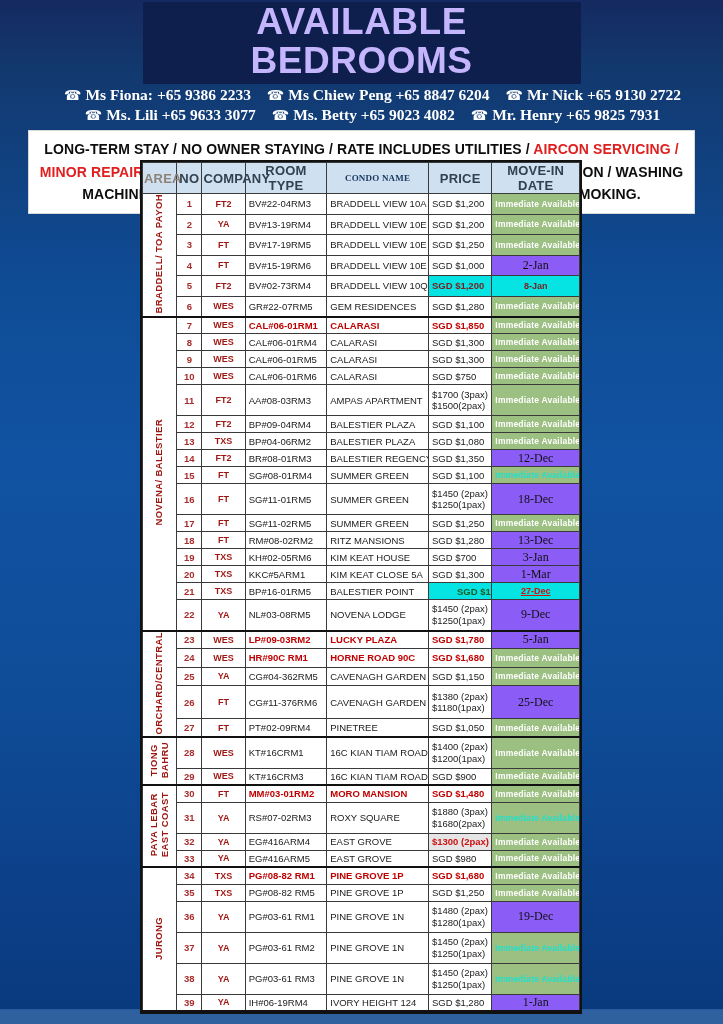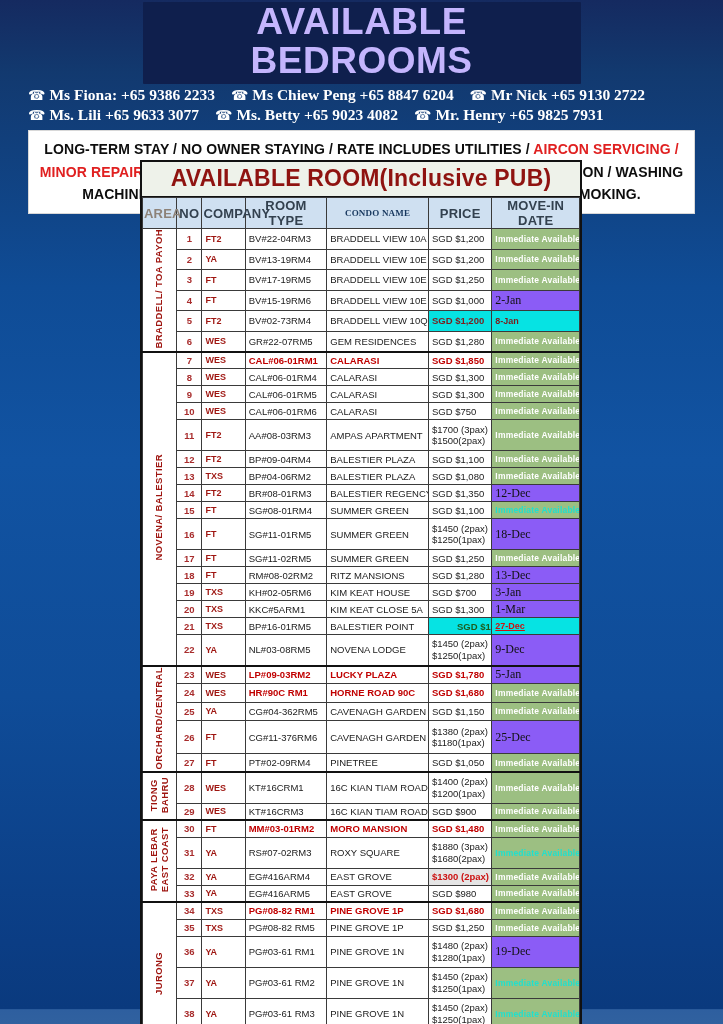--- a/index.html
+++ b/index.html
@@ -10,21 +10,21 @@
       #152a60 0%, #12396f 7%,
       #0f4c96 28%, #1153a2 45%,
       #0f4c98 68%, #0b3d84 92%,
       #0a3a7e 98.5%, #2e5f9f 98.6%, #30619f 100%);
   }
   
   .title-band{width:438px;margin:0 auto;margin-top:2px;background:#0f1f4d;
     padding:1px 0 3px;border-radius:1px;}
   .page-title{color:#c4b5fd;font-size:37px;font-weight:bold;text-align:center;
     letter-spacing:.5px;line-height:1.05;font-family:"Liberation Sans",sans-serif;}
-  .contact-line{color:#ffffff;text-align:left;font-family:"Liberation Serif",serif;
+  .contact-line{color:#ffffff;text-align:center;font-family:"Liberation Serif",serif;
     font-weight:bold;font-size:15.5px;line-height:1.18;margin-top:2px;white-space:nowrap;padding-left:22px;}
   .contact{margin:0 6px;}
   .phone-glyph{font-family:"DejaVu Sans",sans-serif;font-size:14px;margin-right:4px;}
   
   .notice{margin:6px 28px 0;background:#ffffff;border:1px solid #d8d8d8;
     padding:7px 10px 8px;text-align:center;color:#0d0d0d;font-weight:bold;
     font-size:14px;line-height:1.6;letter-spacing:.1px;}
   .notice .hl{color:#e02020;}
   
   .room-table-wrap{position:absolute;left:140px;top:160px;width:438px;
@@ -41,27 +41,27 @@
   th.th-condo{font-family:"Liberation Serif",serif;color:#17375e;font-size:9px;}
   td{border:1px solid #3a3a3a;font-size:9.5px;color:#1a1a1a;padding:0 3px;
     overflow:hidden;white-space:nowrap;}
   tr.r-single{height:17px;} tr.r-double{height:31px;}
   td.area-cell{background:#fff;text-align:center;vertical-align:middle;
     border-bottom:2px solid #111;padding:0;}
   .area-text{writing-mode:vertical-rl;transform:rotate(180deg);
     font-weight:bold;color:#9e1510;font-size:9.5px;letter-spacing:.4px;
     line-height:1.15;white-space:pre-line;display:inline-block;}
   td.no-cell{color:#a82c2c;font-weight:bold;text-align:center;}
-  td.co-cell{color:#9e1510;font-weight:bold;text-align:left;font-size:9px;}
+  td.co-cell{color:#9e1510;font-weight:bold;text-align:center;font-size:9px;}
   td.price-cell div{line-height:1.2;}
   td.hot{color:#c00000;font-weight:bold;}
   td.p-cydr{background:#06e3e3;color:#7b1d1d;font-weight:bold;}
   td.p-cydk{background:#06e3e3;color:#1b5e20;font-weight:bold;padding-left:28px;}
   td.p-cyred{background:#e5e5e5;color:#cc1111;font-weight:bold;}
-  td.move-cell{text-align:left;font-size:8.5px;}
+  td.move-cell{text-align:center;font-size:8.5px;}
   td.m-ia{background:#9cbf82;color:#ffffff;font-weight:bold;letter-spacing:.2px;}
   td.m-iac{background:#9cbf82;color:#21e0cd;font-weight:bold;letter-spacing:.2px;}
   td.m-date{background:#8b5cf6;color:#111;font-size:12px;font-family:Liberation Serif, serif;}
   td.m-cydr{background:#06e3e3;color:#7b1d1d;font-weight:bold;font-size:9px;}
   td.m-cyred{background:#06e3e3;color:#cc1111;font-weight:bold;font-size:9px;text-decoration:underline;}
   tr.area-end td{border-bottom:2px solid #111;}
 </style>
 </head>
 <body>
 
@@ -78,21 +78,20 @@
   <span class="contact"><span class="phone-glyph">☎</span><span>Ms. Lili</span> <span>+65 9633 3077</span></span>
   <span class="contact"><span class="phone-glyph">☎</span><span>Ms. Betty</span> <span>+65 9023 4082</span></span>
   <span class="contact"><span class="phone-glyph">☎</span><span>Mr. Henry</span> <span>+65 9825 7931</span></span>
 </div>
 
 <div class="notice">
   <span>LONG-TERM STAY / NO OWNER STAYING / RATE INCLUDES UTILITIES / </span><span class="hl">AIRCON SERVICING / MINOR REPAIR /</span><span> WIFI / FURNISHED ROOM WITH BED, WARDROBE, FAN &amp; AIRCON / WASHING MACHINE / FRIDGE / LIGHT COOKING ONLY / NO PET ALLOWED / NON-SMOKING.</span>
 </div>
 
 <div class="room-table-wrap">
-  <div class="table-title">AVAILABLE ROOM(Inclusive PUB)</div>
   <table>
     <colgroup>
       <col class="c-area">
         <col class="c-no">
         <col class="c-co">
         <col class="c-room">
       <col class="c-condo">
         <col class="c-price">
         <col class="c-move">
     </colgroup>

